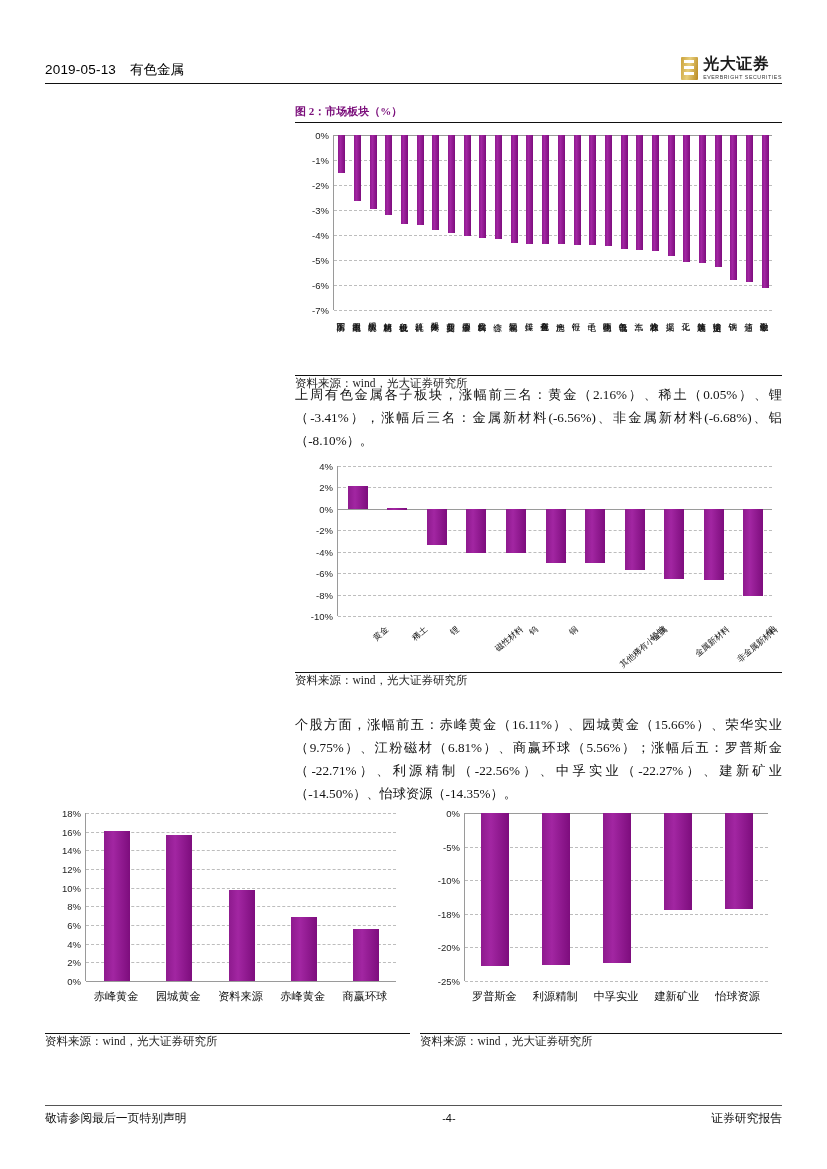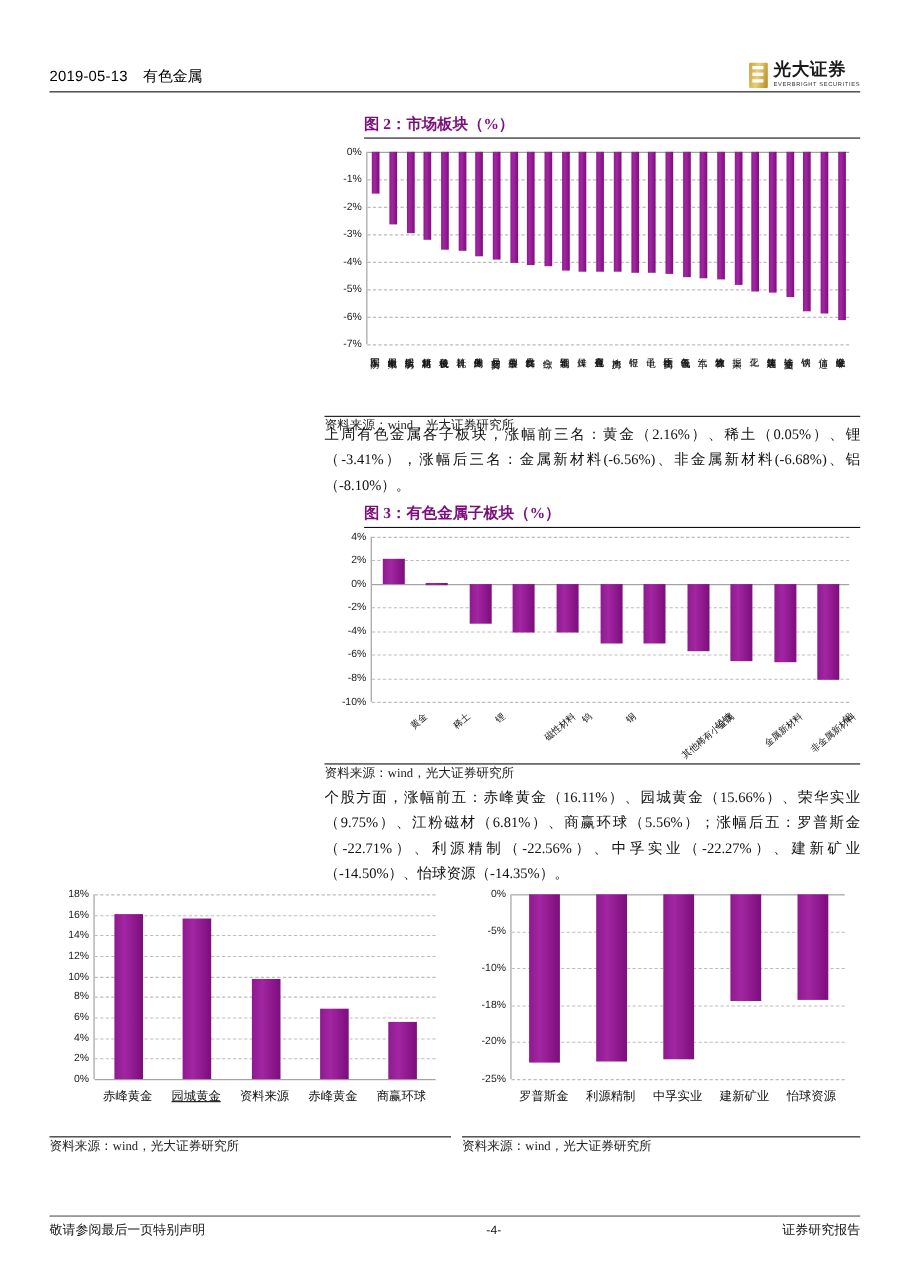--- a/index.html
+++ b/index.html
@@ -38,25 +38,24 @@
   .logo-cn { font-size: 16px; font-weight: 700; color:#1a1a1a; letter-spacing:.5px; }
   .logo-en { font-size: 5.2px; color:#333; letter-spacing:.6px; margin-top:2.5px;
              font-family:"Liberation Sans", sans-serif; }
 
   
   .block { position: absolute; }
 
   .fig-title {
     color: #7b0f7b;
     font-weight: 700;
-    font-size: 14px;
+    font-size: 11px;
     padding-bottom: 3px;
     border-bottom: 1.4px solid #111;
     font-family: "Liberation Serif", serif;
-    margin-left: 36px;
   }
   .fig-source {
     font-size: 11.5px;
     color: #222;
     border-top: 1.1px solid #111;
     padding-top: 0;
     margin-top: 2px;
   }
 
   .body-text {
@@ -221,21 +220,20 @@
       <div class="xlab-v" style="left: 437.804px; top: 193px;">钢铁</div>
       <div class="xlab-v" style="left: 453.482px; top: 193px;">通信</div>
       <div class="xlab-v" style="left: 469.161px; top: 193px;">非银金融</div>
     </div>
   <div class="fig-source">资料来源：wind，光大证券研究所</div>
 </div>
 
 <div class="block body-text" style="left:295px; top:383px; width:487px;">上周有色金属各子板块，涨幅前三名：黄金（2.16%）、稀土（0.05%）、锂（-3.41%），涨幅后三名：金属新材料(-6.56%)、非金属新材料(-6.68%)、铝（-8.10%）。</div>
 
 <div class="block" style="left:295px; top:458px; width:487px;">
-  <div class="fig-title">图 3：有色金属子板块（%）</div>
   <div class="chart" id="chart-fig3" style="height:212px;">
       <div class="plot" style="left: 42px; top: 8px; width: 435px; height: 150px;">
         <div class="gridline" style="top: 0px;"></div>
         <div class="ytick" style="top: 0px;">4%</div>
         <div class="gridline" style="top: 21.4286px;"></div>
         <div class="ytick" style="top: 21.4286px;">2%</div>
         <div class="gridline zeroline" style="top: 42.8571px;"></div>
         <div class="ytick" style="top: 42.8571px;">0%</div>
         <div class="gridline" style="top: 64.2857px;"></div>
         <div class="ytick" style="top: 64.2857px;">-2%</div>
@@ -299,21 +297,21 @@
         <div class="ytick" style="top: 149.333px;">2%</div>
         <div class="gridline zeroline" style="top: 168px;"></div>
         <div class="ytick" style="top: 168px;">0%</div>
         <div class="bar" style="left: 18.1px; width: 26px; top: 17.64px; height: 150.36px;"></div>
         <div class="bar" style="left: 80.3px; width: 26px; top: 21.84px; height: 146.16px;"></div>
         <div class="bar" style="left: 142.5px; width: 26px; top: 77px; height: 91px;"></div>
         <div class="bar" style="left: 204.7px; width: 26px; top: 104.44px; height: 63.56px;"></div>
         <div class="bar" style="left: 266.9px; width: 26px; top: 116.107px; height: 51.8933px;"></div>
       </div>
       <div class="xlab-h" style="left: 71.1px; top: 186px;">赤峰黄金</div>
-      <div class="xlab-h" style="left: 133.3px; top: 186px; text-decoration: underline;">园城黄金</div>
+      <div class="xlab-h" style="left: 133.3px; top: 186px;">园城黄金</div>
       <div class="xlab-h" style="left: 195.5px; top: 186px;">资料来源</div>
       <div class="xlab-h" style="left: 257.7px; top: 186px;">赤峰黄金</div>
       <div class="xlab-h" style="left: 319.9px; top: 186px;">商赢环球</div>
     </div>
   <div class="fig-source">资料来源：wind，光大证券研究所</div>
 </div>
 
 <div class="block" style="left:420px; top:803px; width:362px;">
   <div class="chart" id="chart-fig5" style="height:228px;">
       <div class="plot" style="left: 44px; top: 10px; width: 304px; height: 168px;">

